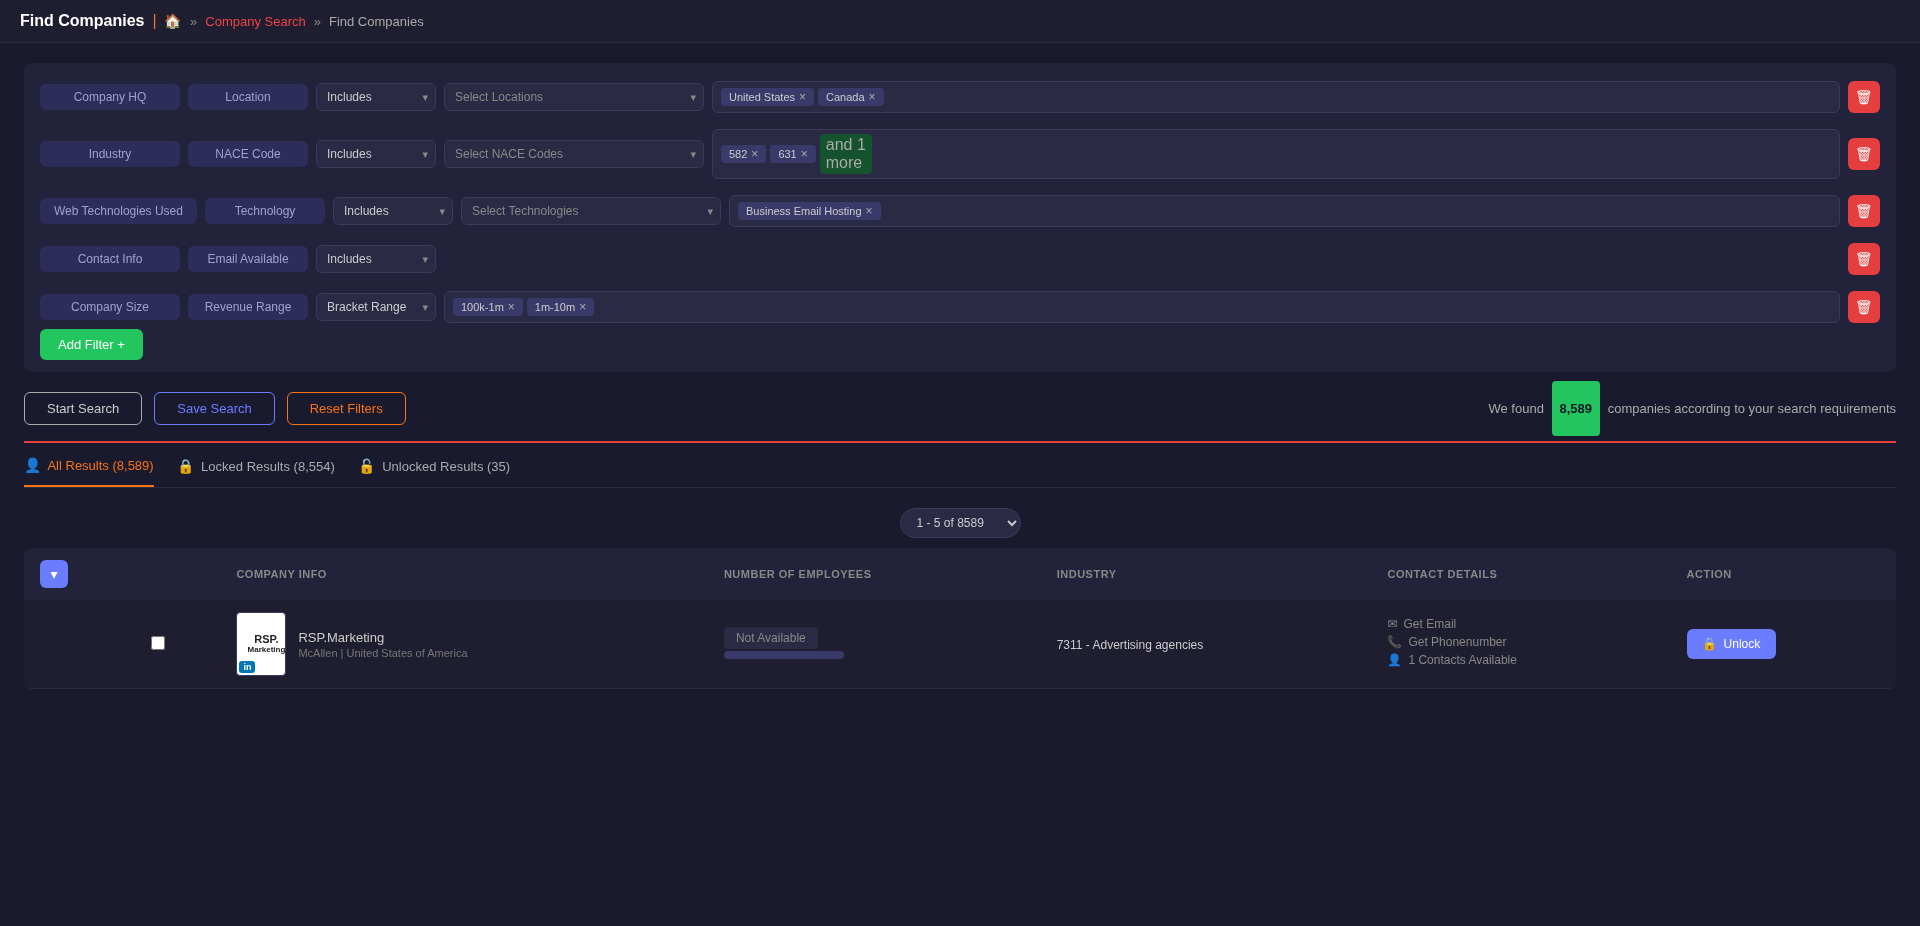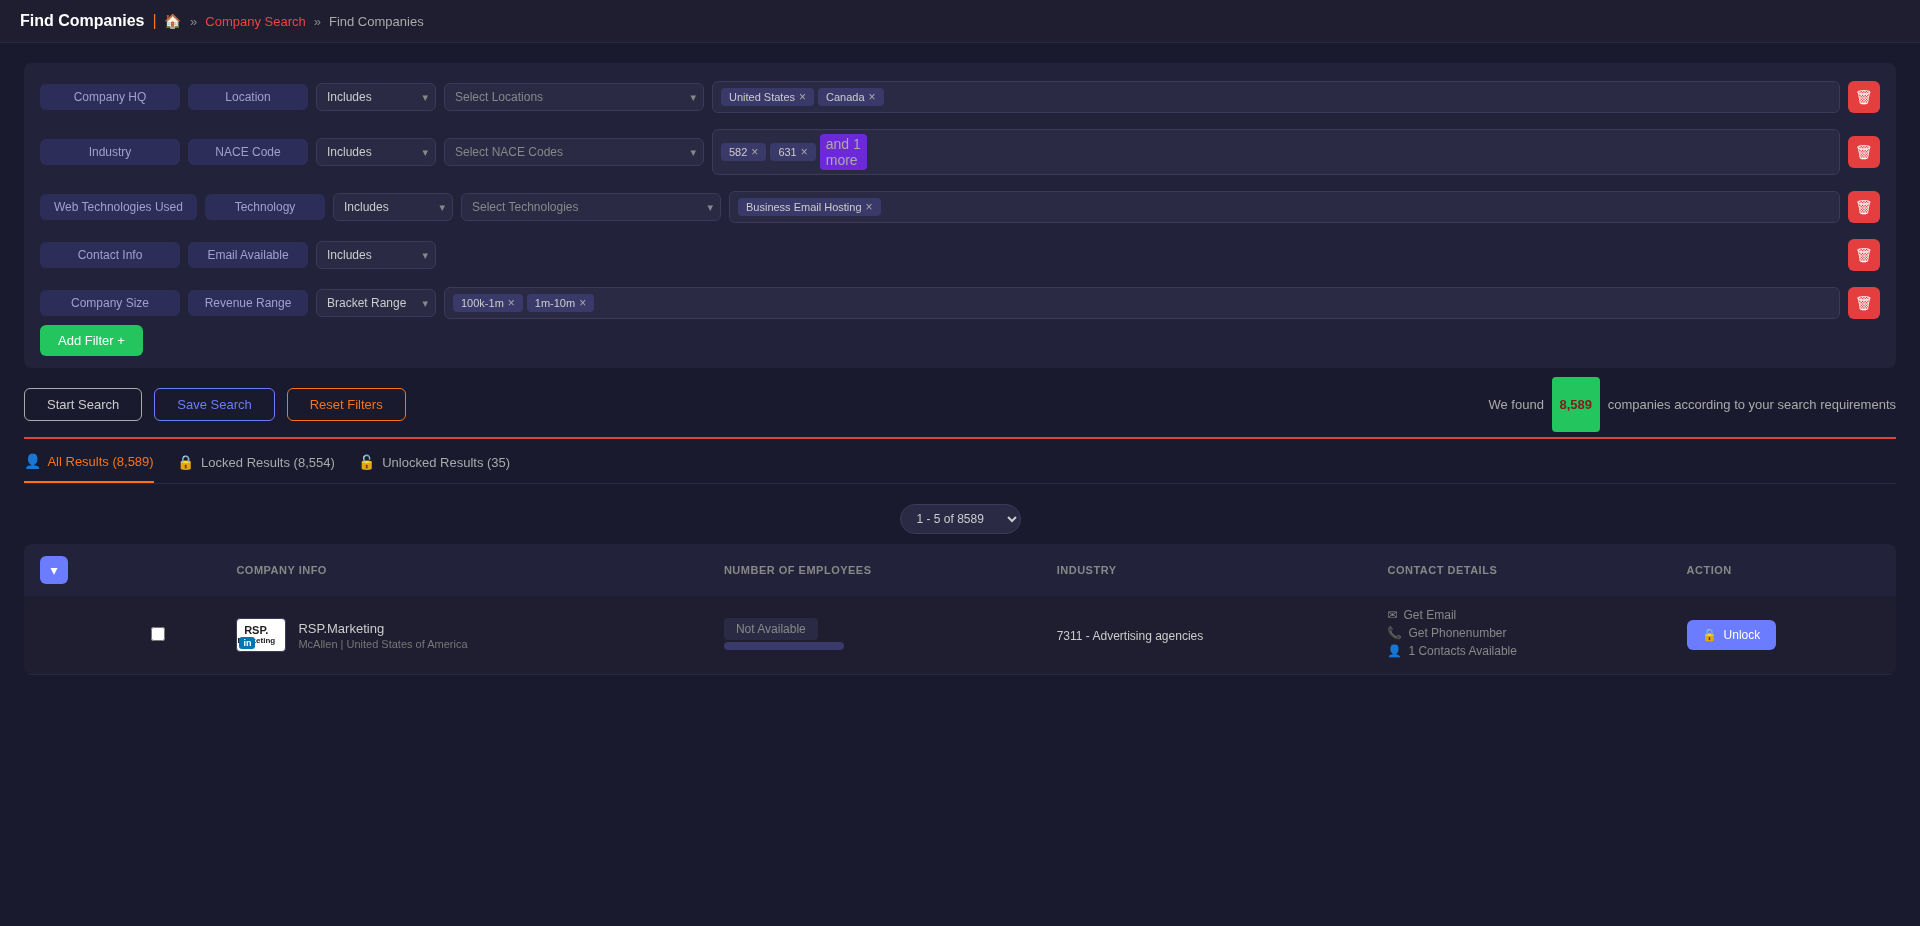--- a/index.html
+++ b/index.html
@@ -170,25 +170,25 @@
       align-items: center;
       gap: 4px;
     }
     .tag-x {
       cursor: pointer;
       color: #aaa;
       font-size: 12px;
     }
 
     .and-more-badge {
-      background: #6d28d9;
+      background: #14532d;
       color: #aaa;
       padding: 2px 6px;
       border-radius: 4px;
-      font-size: 14px;
+      font-size: 16px;
       white-space: nowrap;
     }
 
     .delete-btn {
       background: #e53e3e;
       border: none;
       color: #fff;
       width: 32px;
       height: 32px;
       border-radius: 6px;
@@ -253,21 +253,21 @@
     }
 
     .search-result-text {
       margin-left: auto;
       font-size: 13px;
       color: #aaa;
     }
 
     .result-count-badge {
       background: #22c55e;
-      color: #7f1d1d;
+      color: #0f172a;
       padding: 20px 8px;
       border-radius: 4px;
       font-size: 13px;
       font-weight: 600;
       margin: 16px 4px;
     }
 
     
     .results-tabs {
       display: flex;
@@ -339,27 +339,27 @@
     }
 
     .results-table td {
       padding: 12px 16px;
       border-bottom: 1px solid #2a2a40;
       vertical-align: middle;
     }
 
     .company-logo {
       width: 50px;
-      height: 34px;
+      height: 64px;
       border: 1px solid #3a3a5a;
       border-radius: 4px;
       background: #fff;
       display: flex;
       align-items: center;
-      justify-content: flex-start;
+      justify-content: flex-end;
       font-size: 9px;
       font-weight: 700;
       color: #333;
       flex-shrink: 0;
       overflow: hidden;
       position: relative;
     }
 
     .linkedin-badge {
       background: #0077b5;

